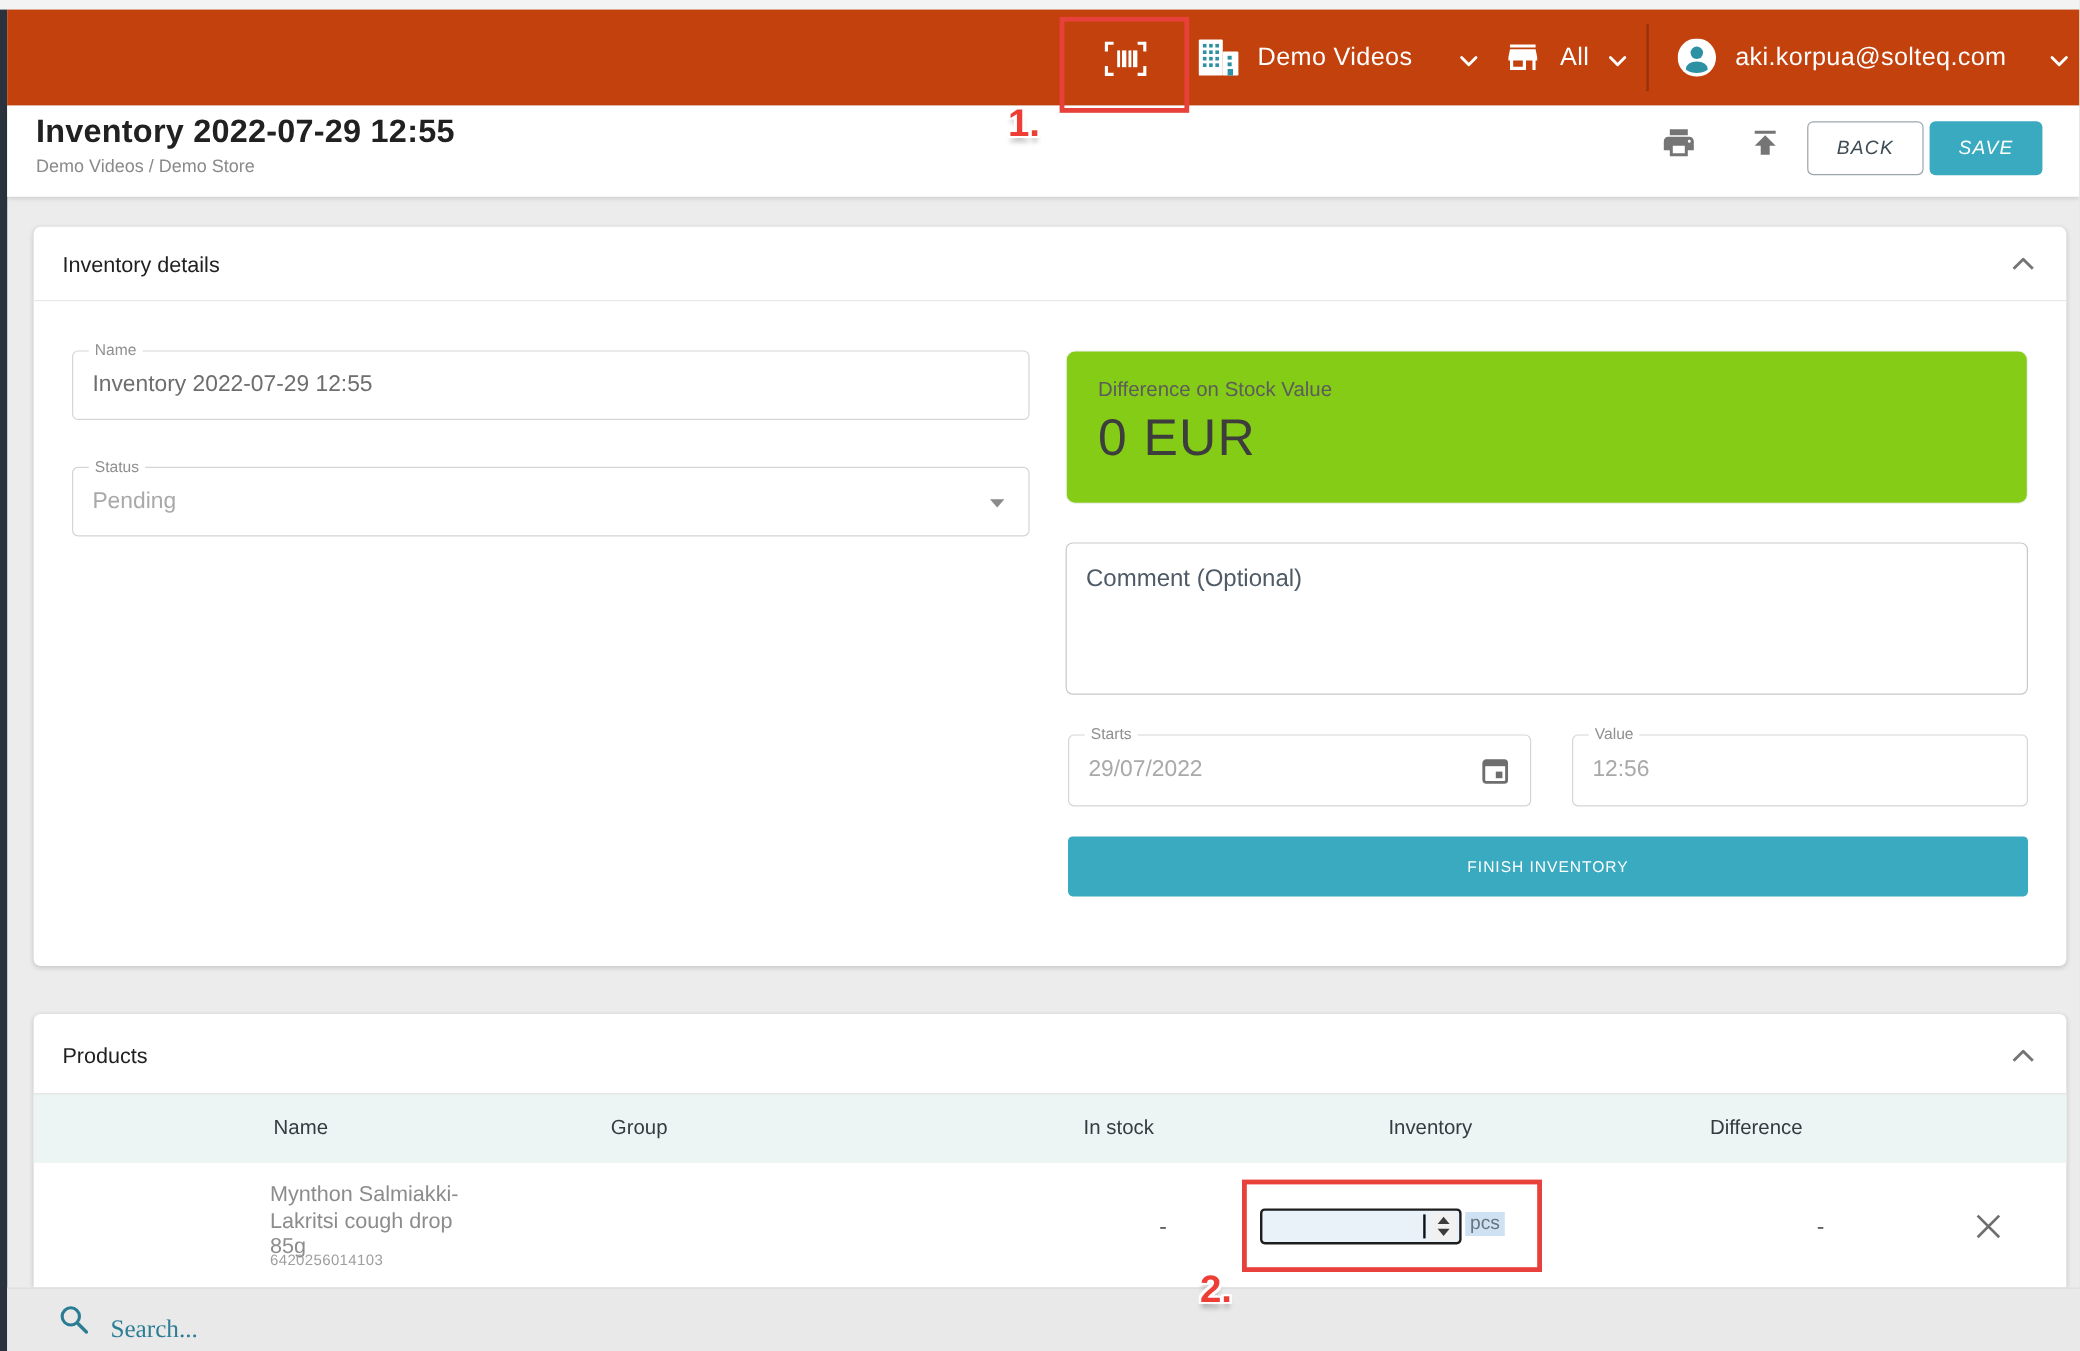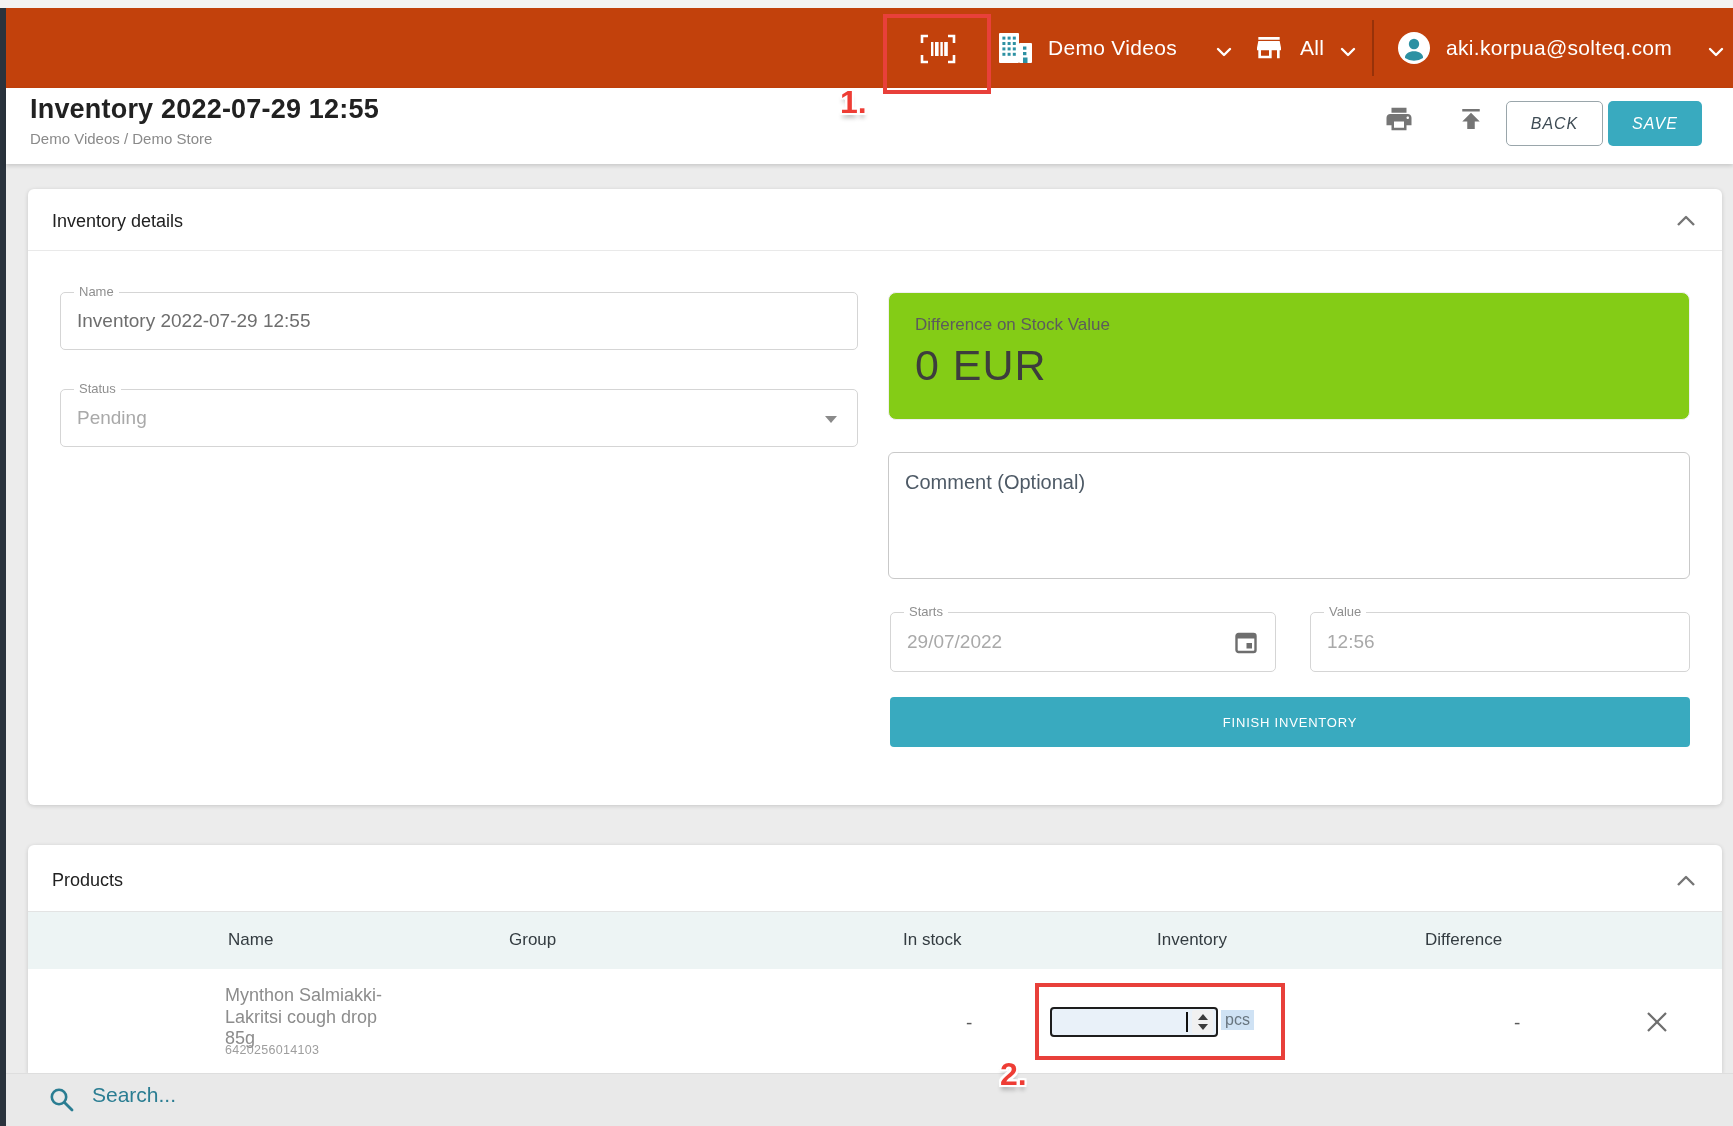--- a/index.html
+++ b/index.html
@@ -74,22 +74,22 @@
   .spinbox{position:absolute;left:1164px;top:165px;width:21px;height:24px;background:#f1f1f1;border-radius:2px;
            display:flex;flex-direction:column;align-items:center;justify-content:center;gap:4px;cursor:pointer;}
   .spin-up{width:0;height:0;border-left:5px solid transparent;border-right:5px solid transparent;border-bottom:6px solid #3c3c3c;}
   .spin-down{width:0;height:0;border-left:5px solid transparent;border-right:5px solid transparent;border-top:6px solid #3c3c3c;}
   .unit{position:absolute;left:1193px;top:165px;background:#cfe2f4;color:#68757f;font-size:16px;padding:1px 4px;}
   .row-x{position:absolute;left:1616px;top:164px;width:26px;height:26px;cursor:pointer;}
 
   
   .searchbar{position:absolute;left:6px;top:1073px;right:0;height:53px;background:#e9e9e9;border-top:1px solid #dedede;box-sizing:border-box;}
   .search-icon{position:absolute;left:42px;top:12px;width:28px;height:28px;}
-  .search-input{position:absolute;left:84px;top:4px;width:900px;height:32px;border:none;background:transparent;
-                outline:none;font-family:Liberation Sans, sans-serif;font-size:21px;color:#2A7D92;}
+  .search-input{position:absolute;left:84px;top:16px;width:900px;height:32px;border:none;background:transparent;
+                outline:none;font-family:Liberation Serif, serif;font-size:21px;color:#2A7D92;}
   .search-input::placeholder{color:#2A7D92;opacity:1;}
 
   
   .anno-box{position:absolute;border:4px solid #E8403A;z-index:6;pointer-events:none;}
   .anno-box1{left:883px;top:14px;width:100px;height:72px;}
   .anno-box2{left:1035px;top:983px;width:242px;height:69px;}
   .anno-num{position:absolute;z-index:7;font-size:32px;font-weight:bold;color:#ee3d35;pointer-events:none;
             text-shadow:-2px -2px 0 #fff,2px -2px 0 #fff,-2px 2px 0 #fff,2px 2px 0 #fff,
                         0 -2px 0 #fff,0 2px 0 #fff,-2px 0 0 #fff,2px 0 0 #fff,0 5px 4px rgba(0,0,0,.25);}
   .anno-num1{left:840px;top:84px;}

